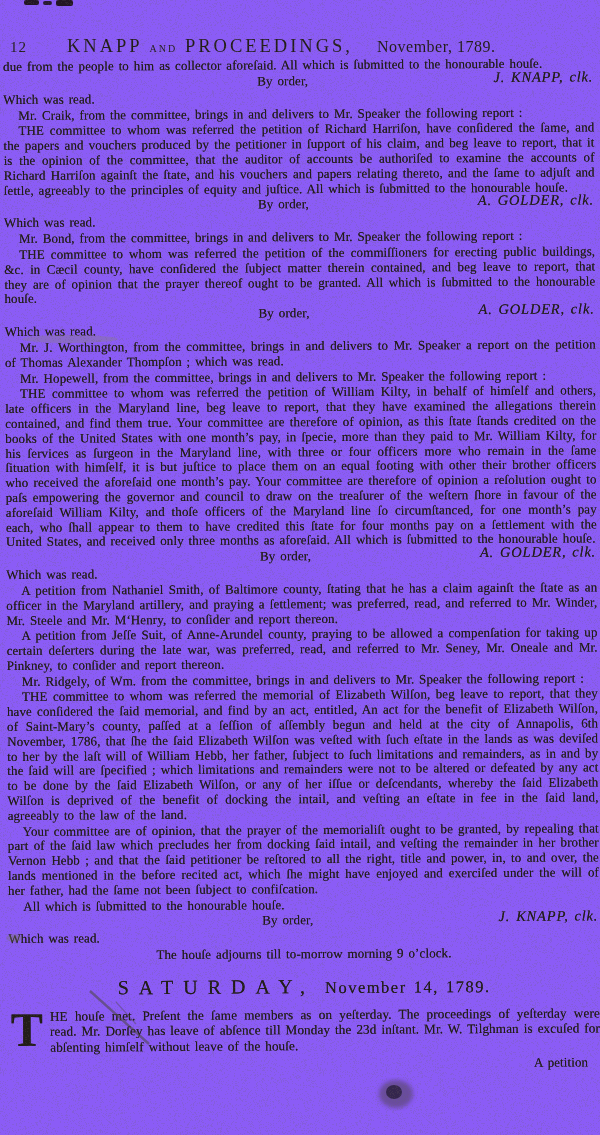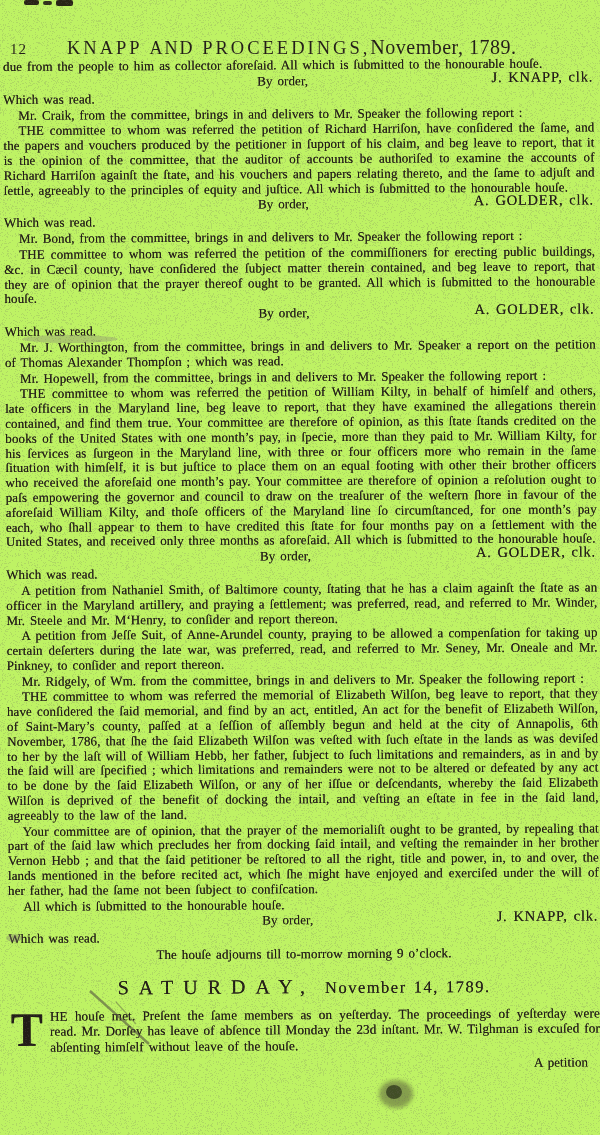--- a/index.html
+++ b/index.html
@@ -1,54 +1,54 @@
 <!DOCTYPE html>
 <html><head>
 <meta charset="utf-8">
 <style>
   * { margin:0; padding:0; box-sizing:border-box; }
   html,body { width:600px; }
   body { font-family:"Liberation Serif","DejaVu Serif",serif; }
 
   .page {
     position:relative; width:600px; height:1135px;
-    background:#bef264; overflow:hidden;
+    background:#8b5cf6; overflow:hidden;
     color:#221d18;
   }
 
   
   .noise-layer { position:absolute; inset:0; z-index:4; pointer-events:none; }
   .artifact-layer { position:absolute; inset:0; z-index:3; pointer-events:none; }
 
   
   .pagehead {
     position:absolute; top:36px; left:10px; right:6px; z-index:2;
     display:flex; align-items:baseline; white-space:nowrap;
   }
   .pageno { font-size:15px; letter-spacing:1px; }
   .rtitle { font-size:18.5px; letter-spacing:3px; margin-left:40px; }
-  .rtitle .and { font-size:18px; letter-spacing:2px; }
-  .rdate { font-size:20px; margin-left:0; letter-spacing:.5px; }
+  .rtitle .and { font-size:10px; letter-spacing:2px; }
+  .rdate { font-size:16px; margin-left:24px; letter-spacing:.5px; }
 
   
   .content {
     position:absolute; top:60px; left:3px; right:6px; z-index:2;
     font-size:13px; line-height:14.8px;
     text-align:justify; word-spacing:1.5px; letter-spacing:.1px;
     text-shadow:0 0 .5px rgba(30,24,18,.8);
     transform:rotate(-0.35deg); transform-origin:0 0;
   }
   .b-plain  { text-align:justify; }
   .b-indent { text-indent:15px; text-align:justify; margin-top:1px; }
 
   .b-signoff { position:relative; height:16px; margin:1px 0; text-align:center; }
   .b-signoff .by { display:inline-block; transform:translateX(-40px);margin-left:48px; }
   .b-signoff .clerk {
     position:absolute; right:1px; top:-3px;
-    font-size:14.5px; letter-spacing:.8px;
+    font-size:14.5px; letter-spacing:.8px;font-style:italic;
   }
 
   .b-center { text-align:center; margin-top:2px; }
 
   .b-dayhead { text-align:center; margin-top:17px; margin-bottom:10px; white-space:nowrap; }
   .b-dayhead .day  { font-size:20px; letter-spacing:10px; }
   .b-dayhead .ddate{ font-size:16.5px; margin-left:10px; letter-spacing:1.5px; }
 
   .b-dropcap { font-size:13.2px; line-height:15.6px; text-align:justify; }
   .dropcap {

